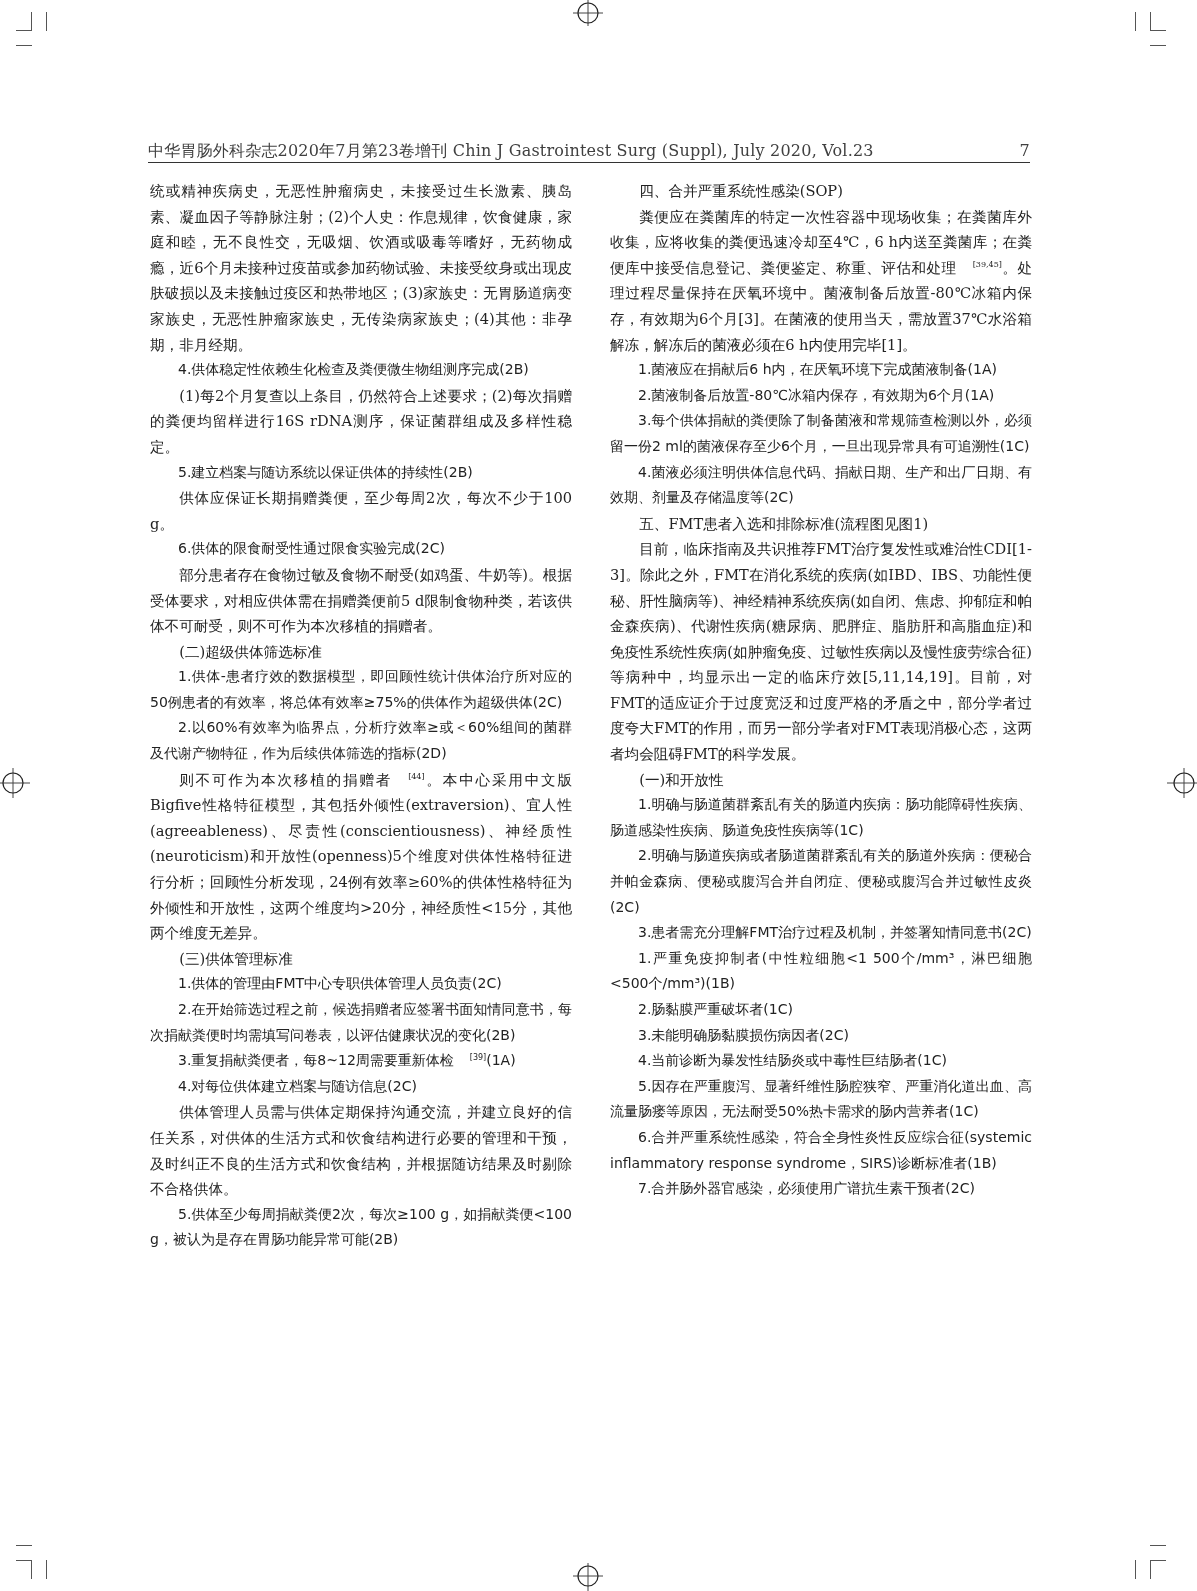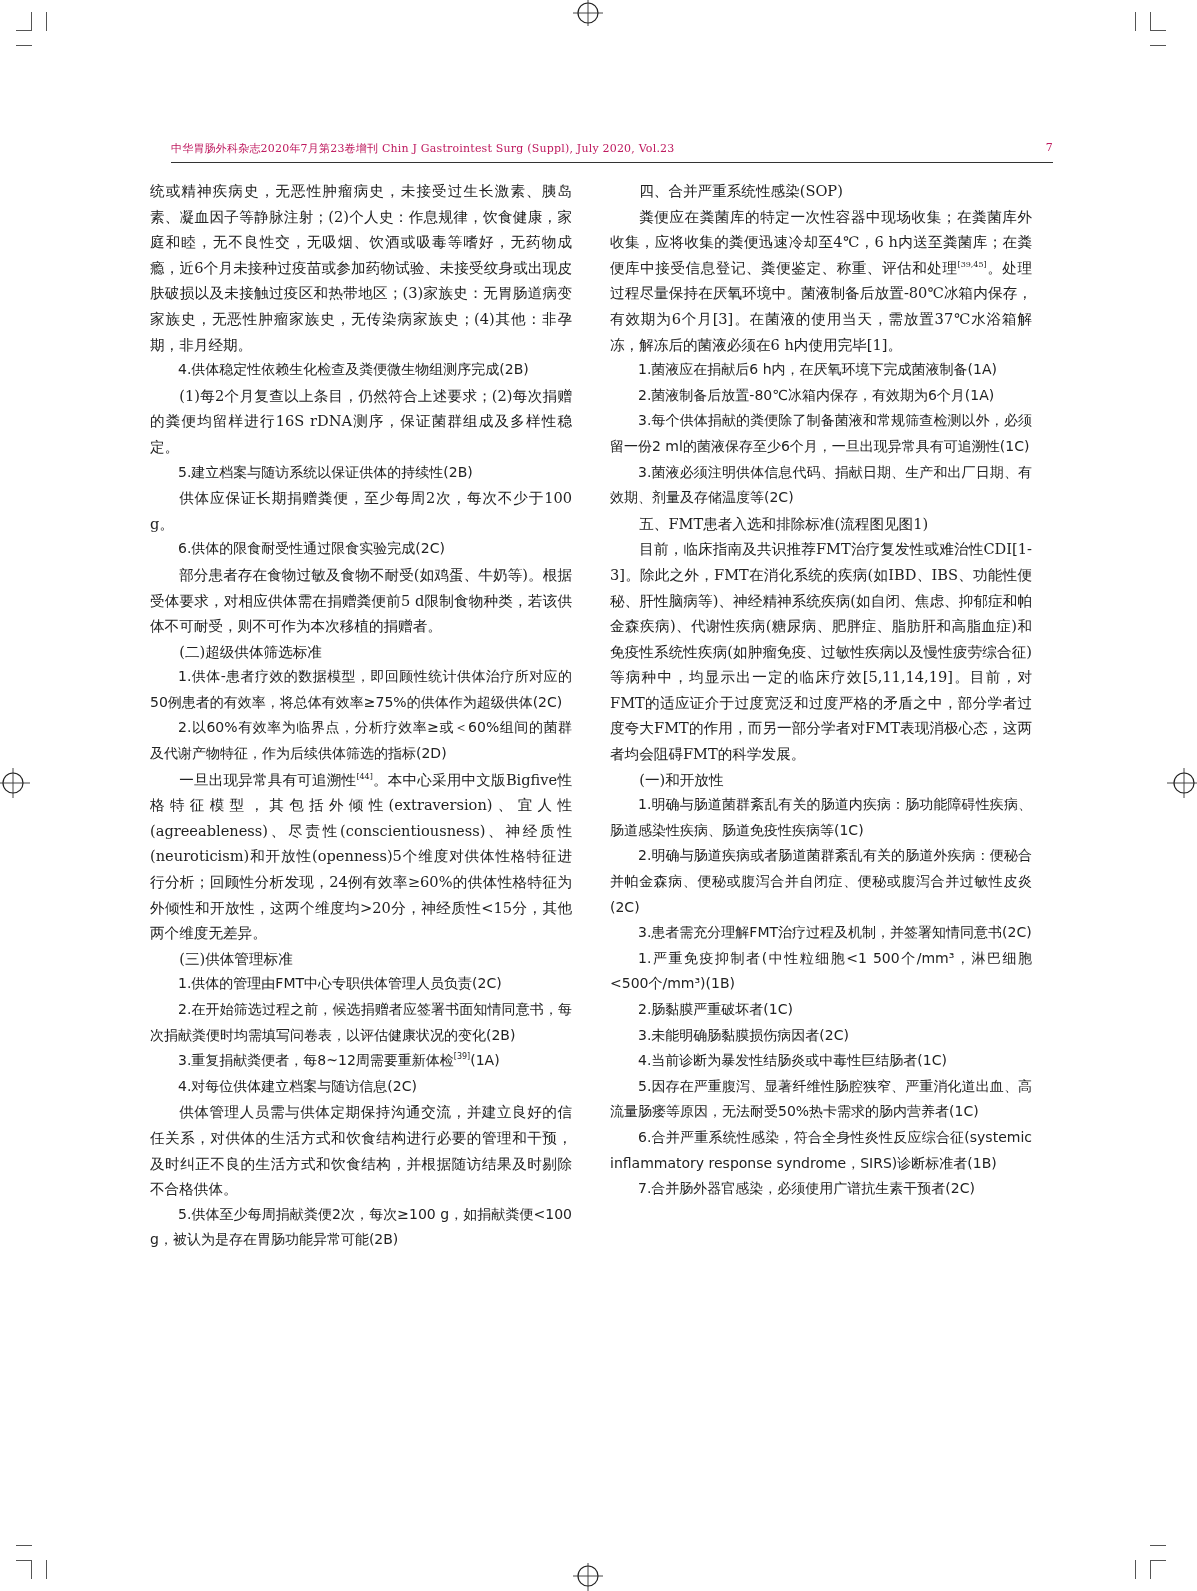--- a/index.html
+++ b/index.html
@@ -1,30 +1,30 @@
 <!DOCTYPE html>
 <html><head>
 <meta charset="utf-8">
 <style>
   html, body { margin:0; padding:0; }
   body { width:1197px; height:1591px; background:#ffffff; position:relative; overflow:hidden;
          font-family:"DejaVu Serif", serif; color:#222; }
   .mark { position:absolute; background:#555; }
   .reg { position:absolute; width:30px; height:30px; }
   .header { position:absolute; left:148px; top:140px; width:882px; height:22px;
-            border-bottom:1px solid #333; font-size:11px; letter-spacing:0.2px; color:#be185d;margin-left:23px; }
+            border-bottom:1px solid #333; font-size:16px; letter-spacing:0.2px; color:#404040; }
   .header .left { position:absolute; left:0; top:1px; }
   .header .pnum { position:absolute; right:0; top:1px; }
   .col { position:absolute; top:178px; width:422px; font-size:14.6px; line-height:25.6px; }
   .col.left { left:150px; }
   .col.right { left:610px; }
   .p { margin:0; text-align:justify; text-align-last:left; }
   .ind { text-indent:2em; }
   .b { font-weight:normal; font-family:"DejaVu Sans", sans-serif; font-size:14px; }
-  sup { font-size:8px; line-height:0; }
+  sup { font-size:8px; line-height:0;margin-left:16px; }
 </style>
 </head>
 <body>
 
 <div>
   <div class="mark" style="left:16px;top:30px;width:16px;height:1px;"></div>
   <div class="mark" style="left:31px;top:12px;width:1px;height:19px;"></div>
   <div class="mark" style="left:46px;top:12px;width:1px;height:19px;"></div>
   <div class="mark" style="left:16px;top:45px;width:16px;height:1px;"></div>
 </div>
@@ -77,36 +77,36 @@
     <p class="p"><span>统或精神疾病史，无恶性肿瘤病史，未接受过生长激素、胰岛素、凝血因子等静脉注射；(2)个人史：作息规律，饮食健康，家庭和睦，无不良性交，无吸烟、饮酒或吸毒等嗜好，无药物成瘾，近6个月未接种过疫苗或参加药物试验、未接受纹身或出现皮肤破损以及未接触过疫区和热带地区；(3)家族史：无胃肠道病变家族史，无恶性肿瘤家族史，无传染病家族史；(4)其他：非孕期，非月经期。</span></p>
     <p class="p ind b"><span>4.供体稳定性依赖生化检查及粪便微生物组测序完成(2B)</span></p>
     <p class="p ind"><span>(1)每2个月复查以上条目，仍然符合上述要求；(2)每次捐赠的粪便均留样进行16S rDNA测序，保证菌群组成及多样性稳定。</span></p>
     <p class="p ind b"><span>5.建立档案与随访系统以保证供体的持续性(2B)</span></p>
     <p class="p ind"><span>供体应保证长期捐赠粪便，至少每周2次，每次不少于100 g。</span></p>
     <p class="p ind b"><span>6.供体的限食耐受性通过限食实验完成(2C)</span></p>
     <p class="p ind"><span>部分患者存在食物过敏及食物不耐受(如鸡蛋、牛奶等)。根据受体要求，对相应供体需在捐赠粪便前5 d限制食物种类，若该供体不可耐受，则不可作为本次移植的捐赠者。</span></p>
     <p class="p ind"><span>(二)超级供体筛选标准</span></p>
     <p class="p ind b"><span>1.供体-患者疗效的数据模型，即回顾性统计供体治疗所对应的50例患者的有效率，将总体有效率≥75%的供体作为超级供体(2C)</span></p>
     <p class="p ind b"><span>2.以60%有效率为临界点，分析疗效率≥或＜60%组间的菌群及代谢产物特征，作为后续供体筛选的指标(2D)</span></p>
-    <p class="p ind"><span>一旦出现异常具有可追溯性</span><sup>[44]</sup><span>。本中心采用中文版Bigfive性格特征模型，其包括外倾性(extraversion)、宜人性(agreeableness)、尽责性(conscientiousness)、神经质性(neuroticism)和开放性(openness)5个维度对供体性格特征进行分析；回顾性分析发现，24例有效率≥60%的供体性格特征为外倾性和开放性，这两个维度均&gt;20分，神经质性&lt;15分，其他两个维度无差异。</span></p>
+    <p class="p ind"><span>则不可作为本次移植的捐赠者</span><sup>[44]</sup><span>。本中心采用中文版Bigfive性格特征模型，其包括外倾性(extraversion)、宜人性(agreeableness)、尽责性(conscientiousness)、神经质性(neuroticism)和开放性(openness)5个维度对供体性格特征进行分析；回顾性分析发现，24例有效率≥60%的供体性格特征为外倾性和开放性，这两个维度均&gt;20分，神经质性&lt;15分，其他两个维度无差异。</span></p>
     <p class="p ind"><span>(三)供体管理标准</span></p>
     <p class="p ind b"><span>1.供体的管理由FMT中心专职供体管理人员负责(2C)</span></p>
     <p class="p ind b"><span>2.在开始筛选过程之前，候选捐赠者应签署书面知情同意书，每次捐献粪便时均需填写问卷表，以评估健康状况的变化(2B)</span></p>
     <p class="p ind b"><span>3.重复捐献粪便者，每8~12周需要重新体检</span><sup>[39]</sup><span>(1A)</span></p>
     <p class="p ind b"><span>4.对每位供体建立档案与随访信息(2C)</span></p>
     <p class="p ind"><span>供体管理人员需与供体定期保持沟通交流，并建立良好的信任关系，对供体的生活方式和饮食结构进行必要的管理和干预，及时纠正不良的生活方式和饮食结构，并根据随访结果及时剔除不合格供体。</span></p>
     <p class="p ind b"><span>5.供体至少每周捐献粪便2次，每次≥100 g，如捐献粪便&lt;100 g，被认为是存在胃肠功能异常可能(2B)</span></p>
   </div>
 <div class="col right" id="col-right">
     <p class="p ind"><span>四、合并严重系统性感染(SOP)</span></p>
     <p class="p ind"><span>粪便应在粪菌库的特定一次性容器中现场收集；在粪菌库外收集，应将收集的粪便迅速冷却至4℃，6 h内送至粪菌库；在粪便库中接受信息登记、粪便鉴定、称重、评估和处理</span><sup>[39,45]</sup><span>。处理过程尽量保持在厌氧环境中。菌液制备后放置-80℃冰箱内保存，有效期为6个月[3]。在菌液的使用当天，需放置37℃水浴箱解冻，解冻后的菌液必须在6 h内使用完毕[1]。</span></p>
     <p class="p ind b"><span>1.菌液应在捐献后6 h内，在厌氧环境下完成菌液制备(1A)</span></p>
     <p class="p ind b"><span>2.菌液制备后放置-80℃冰箱内保存，有效期为6个月(1A)</span></p>
     <p class="p ind b"><span>3.每个供体捐献的粪便除了制备菌液和常规筛查检测以外，必须留一份2 ml的菌液保存至少6个月，一旦出现异常具有可追溯性(1C)</span></p>
-    <p class="p ind b"><span>3.菌液必须注明供体信息代码、捐献日期、生产和出厂日期、有效期、剂量及存储温度等(2C)</span></p>
+    <p class="p ind b"><span>4.菌液必须注明供体信息代码、捐献日期、生产和出厂日期、有效期、剂量及存储温度等(2C)</span></p>
     <p class="p ind"><span>五、FMT患者入选和排除标准(流程图见图1)</span></p>
     <p class="p ind"><span>目前，临床指南及共识推荐FMT治疗复发性或难治性CDI[1-3]。除此之外，FMT在消化系统的疾病(如IBD、IBS、功能性便秘、肝性脑病等)、神经精神系统疾病(如自闭、焦虑、抑郁症和帕金森疾病)、代谢性疾病(糖尿病、肥胖症、脂肪肝和高脂血症)和免疫性系统性疾病(如肿瘤免疫、过敏性疾病以及慢性疲劳综合征)等病种中，均显示出一定的临床疗效[5,11,14,19]。目前，对FMT的适应证介于过度宽泛和过度严格的矛盾之中，部分学者过度夸大FMT的作用，而另一部分学者对FMT表现消极心态，这两者均会阻碍FMT的科学发展。</span></p>
     <p class="p ind"><span>(一)和开放性</span></p>
     <p class="p ind b"><span>1.明确与肠道菌群紊乱有关的肠道内疾病：肠功能障碍性疾病、肠道感染性疾病、肠道免疫性疾病等(1C)</span></p>
     <p class="p ind b"><span>2.明确与肠道疾病或者肠道菌群紊乱有关的肠道外疾病：便秘合并帕金森病、便秘或腹泻合并自闭症、便秘或腹泻合并过敏性皮炎(2C)</span></p>
     <p class="p ind b"><span>3.患者需充分理解FMT治疗过程及机制，并签署知情同意书(2C)</span></p>
     <p class="p ind b"><span>1.严重免疫抑制者(中性粒细胞&lt;1 500个/mm³，淋巴细胞&lt;500个/mm³)(1B)</span></p>
     <p class="p ind b"><span>2.肠黏膜严重破坏者(1C)</span></p>
     <p class="p ind b"><span>3.未能明确肠黏膜损伤病因者(2C)</span></p>
     <p class="p ind b"><span>4.当前诊断为暴发性结肠炎或中毒性巨结肠者(1C)</span></p>

